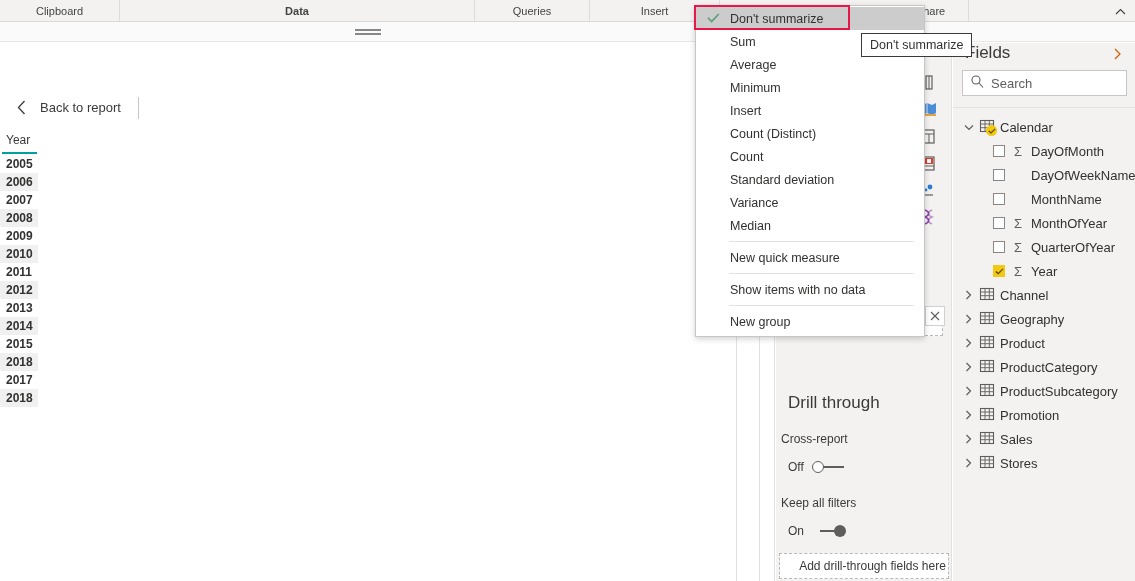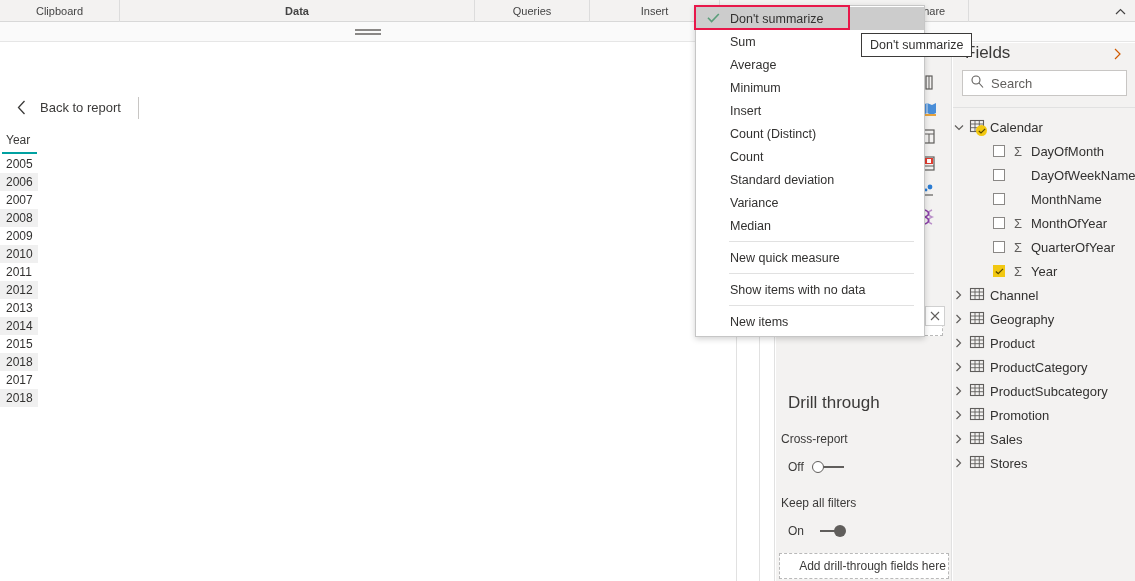--- a/index.html
+++ b/index.html
@@ -135,20 +135,21 @@
     position: relative;
     height: 18px;
     line-height: 18px;
     font-size: 12px;
     color: #323130;
     padding-left: 6px;
   }
   .grid-row .cell {
     display: inline-block;
     min-width: 33px;
+    font-weight: bold;
   }
   .grid-row.alt { background: #f0f0f0; width: 38px; }
 
   
   .mid-col-a {
     position: absolute;
     left: 738px; top: 43px;
     width: 22px; height: 538px;
     background: #ffffff;
     border-right: 1px solid #e1e1e1;
@@ -306,21 +307,21 @@
     width: 182px;
   }
   .tree-node {
     position: relative;
     height: 24px;
     display: flex;
     align-items: center;
     font-size: 13px;
     color: #323130;
   }
-  .tree-node.table { gap: 5px; }
+  .tree-node.table { padding-left: 10px; gap: 5px; }
   .tree-node.field { padding-left: 40px; gap: 7px; }
   .chev {
     width: 11px; height: 11px;
     display: flex; align-items: center; justify-content: center;
     color: #605e5c;
     flex: 0 0 auto;
   }
   .tbl-ico { position: relative; width: 16px; height: 16px; flex: 0 0 auto; }
   .badge {
     position: absolute;
@@ -794,21 +795,21 @@
       <div class="ctx-sep"></div>
       <div class="ctx-item">
         <span>New quick measure</span>
       </div>
       <div class="ctx-sep"></div>
       <div class="ctx-item">
         <span>Show items with no data</span>
       </div>
       <div class="ctx-sep"></div>
       <div class="ctx-item">
-        <span>New items</span>
+        <span>New group</span>
       </div>
     </div>
   <div class="ctx-highlight"></div>
 
   <div class="tooltip">
     <span>Don't summarize</span>
   </div>
 
 </div>
 

